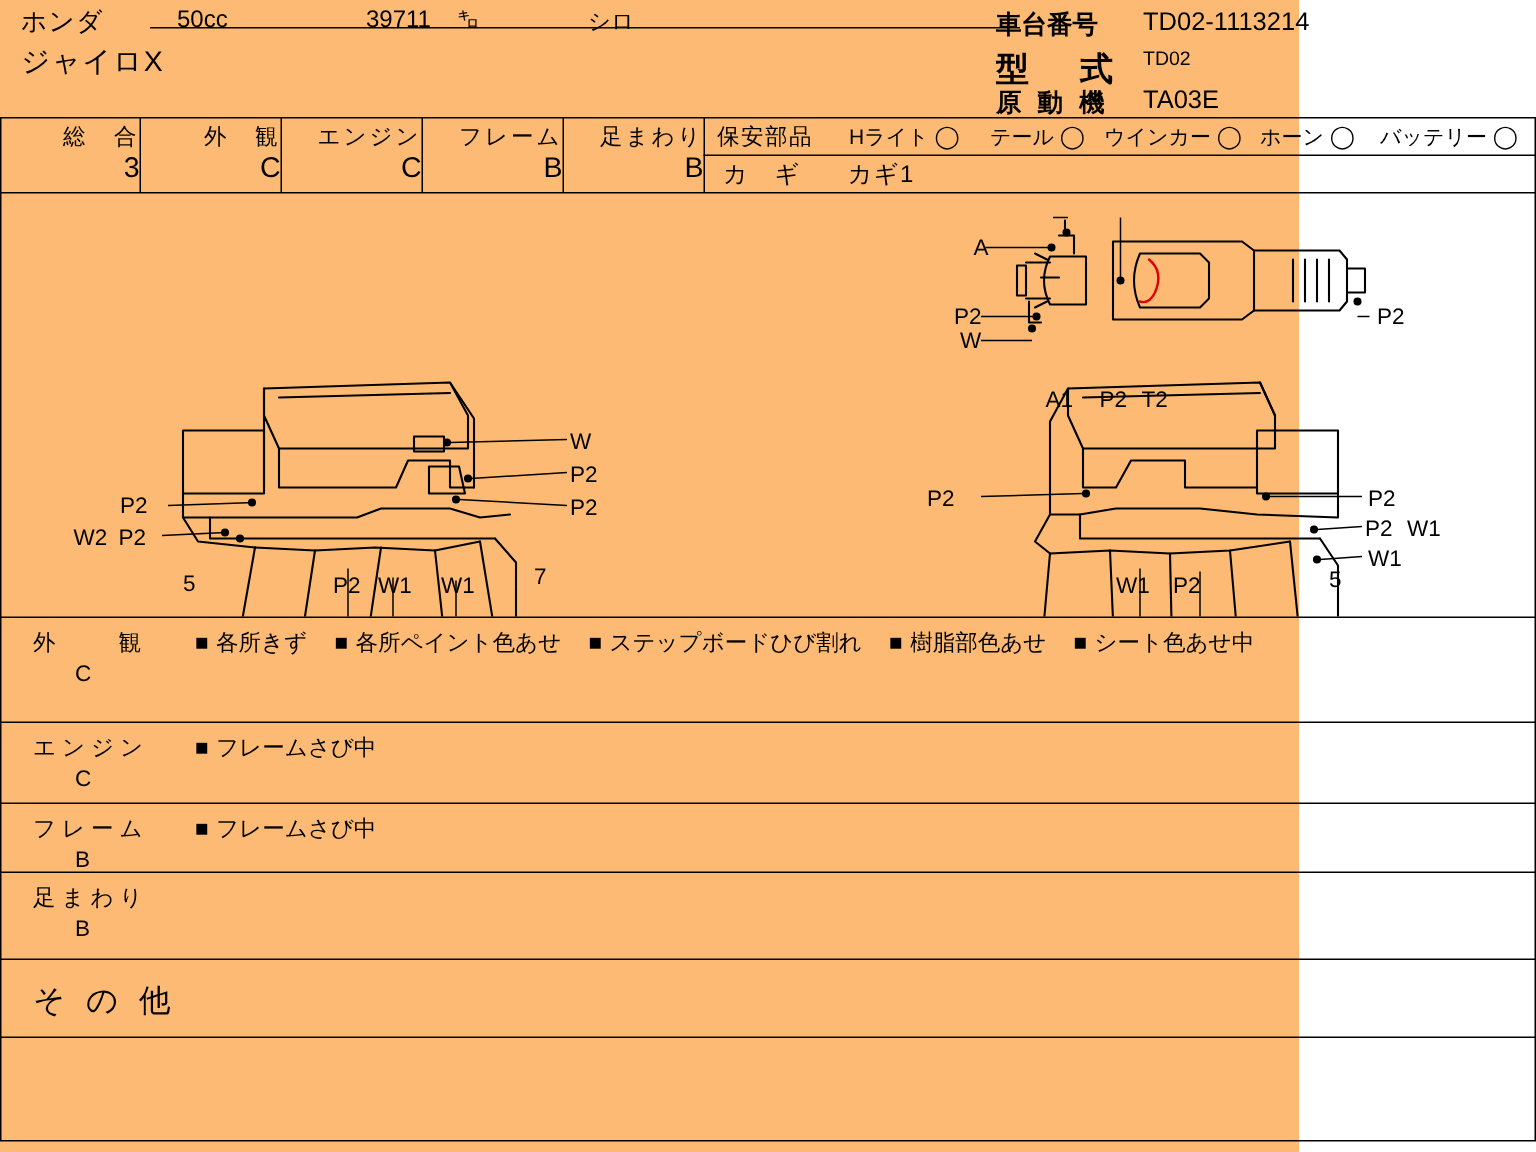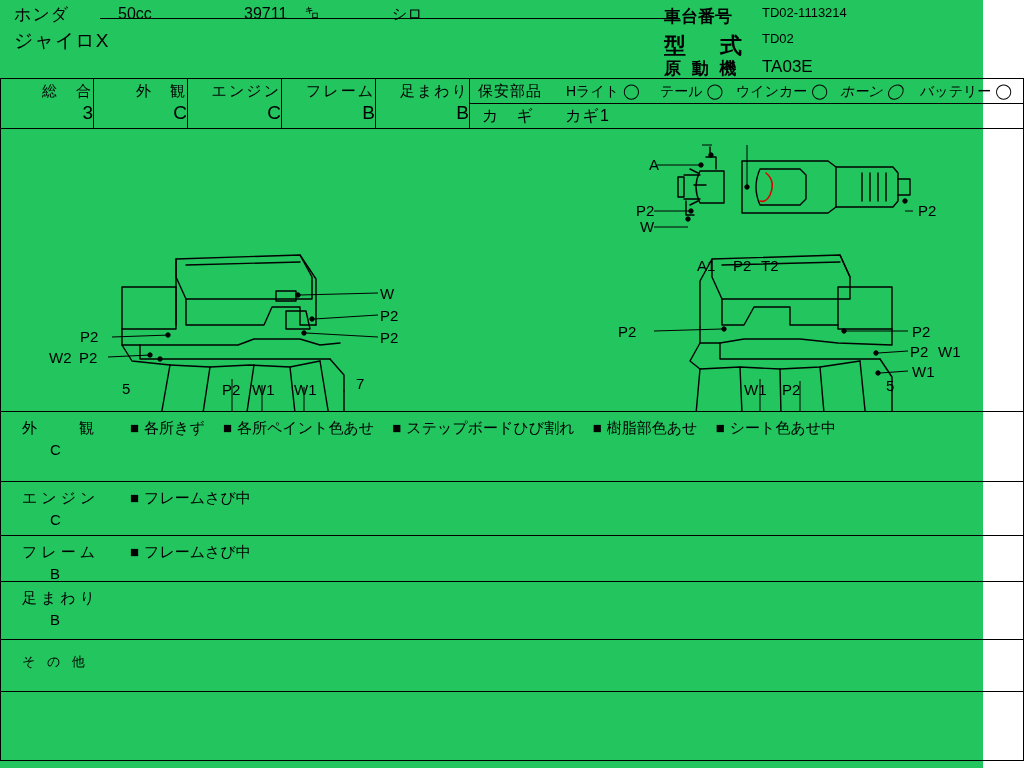--- a/index.html
+++ b/index.html
@@ -6,23 +6,23 @@
   html, body {
     margin: 0; padding: 0;
     width: 1024px; height: 768px;
     background: #ffffff;
     font-family: "Liberation Sans", sans-serif;
     color: #000;
     overflow: hidden;
   }
   .sheet {
     position: relative;
-    width: 983px;
+    width: 866px;
     height: 768px;
-    background: #22c55e;
+    background: #fdba74;
   }
 
   
   .hline { position: absolute; background: #000; height: 1px; left: 0; width: 1024px; }
   .vline { position: absolute; background: #000; width: 1px; }
 
   
   .hdr {
     position: absolute; left: 0; top: 0; width: 1024px; height: 78px;
   }
@@ -33,21 +33,21 @@
   .hdr-model {
     position: absolute; left: 14px; top: 28px;
     font-size: 19px; letter-spacing: 1px;
   }
   .hdr-cc { position: absolute; left: 118px; top: 5px; font-size: 16px; }
   .hdr-km { position: absolute; left: 232px; top: 5px; font-size: 16px; margin-left: 12px; }
   .hdr-km-unit { position: absolute; left: 305px; top: 5px; font-size: 14px; }
   .hdr-color { position: absolute; left: 392px; top: 5px; font-size: 15px; }
 
   .hdr-r1-label { position: absolute; left: 664px; top: 5px; font-size: 17px; font-weight: bold; }
-  .hdr-r1-value { position: absolute; left: 762px; top: 5px; font-size: 13px; }
+  .hdr-r1-value { position: absolute; left: 762px; top: 5px; font-size: 17px; }
   .hdr-r2-label { position: absolute; left: 664px; top: 31px; font-size: 22px; font-weight: bold; letter-spacing: 6px;}
   .hdr-r2-value { position: absolute; left: 762px; top: 31px; font-size: 13px; }
   .hdr-r3-label { position: absolute; left: 664px; top: 57px; font-size: 17px; font-weight: bold; letter-spacing: 3px;}
   .hdr-r3-value { position: absolute; left: 762px; top: 57px; font-size: 17px; }
 
   
   .hdr-underline {
     position: absolute; left: 100px; top: 18px; width: 580px; height: 1px; background: #000;
   }
 
@@ -74,21 +74,21 @@
   }
   .crow .cgrade {
     position: absolute; left: 50px; top: 28px; font-size: 15px;
   }
   .crow .ctext {
     position: absolute; left: 130px; top: 6px;
     font-size: 15px; white-space: nowrap;
   }
   .crow .ctext .bullet { margin-right: 5px; }
   .crow .ctext .seg { margin-right: 14px; }
-  .other-label { position: absolute; left: 22px; top: 12px; font-size: 13px; letter-spacing: 4px; }
+  .other-label { position: absolute; left: 22px; top: 12px; font-size: 21px; letter-spacing: 4px; }
 </style>
 </head>
 <body>
 
 <div class="sheet">
 
   <div class="hdr">
     <div class="hdr-underline"></div>
     <div class="hdr-maker">ホンダ</div>
     <div class="hdr-model">ジャイロX</div>
@@ -143,21 +143,21 @@
       <span class="ok">◯</span>
     </div>
     <div class="eqp-item" style="left:660px;">
       <span>テール</span>
       <span class="ok">◯</span>
     </div>
     <div class="eqp-item" style="left:736px;">
       <span>ウインカー</span>
       <span class="ok">◯</span>
     </div>
-    <div class="eqp-item" style="left:840px;font-style:italic;">
+    <div class="eqp-item" style="left:840px;">
       <span>ホーン</span>
       <span class="ok">◯</span>
     </div>
     <div class="eqp-item" style="left:920px;">
       <span>バッテリー</span>
       <span class="ok">◯</span>
     </div>
     <div class="key-row">
       <span>カ　ギ</span>
       <span style="margin-left:26px;">カギ1</span>

